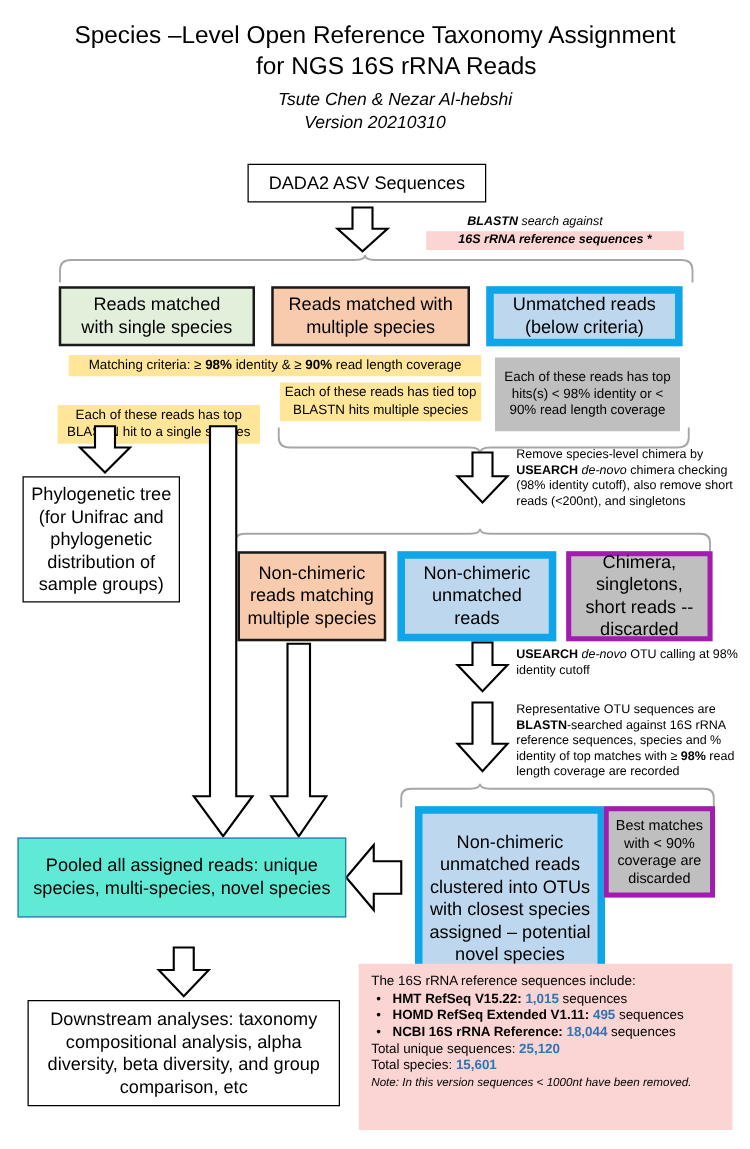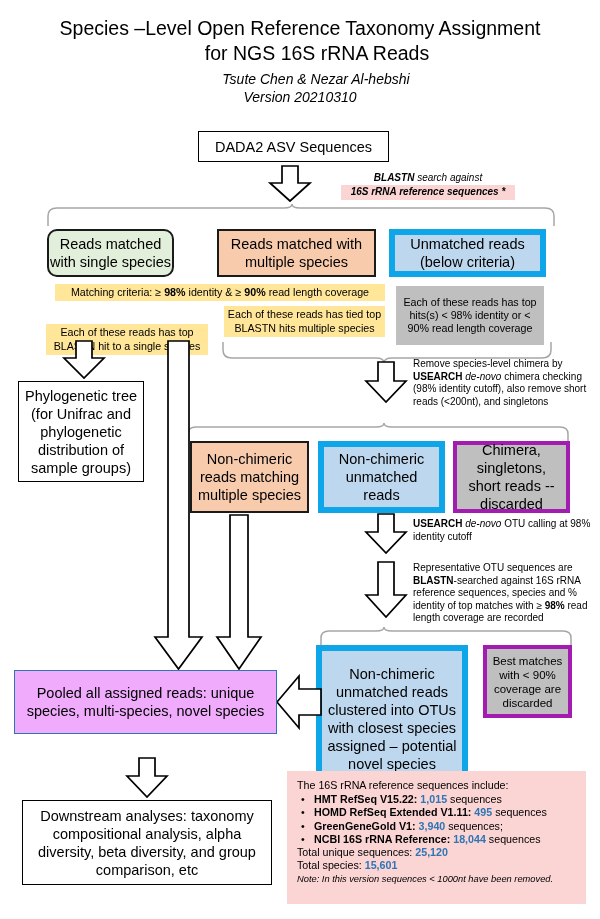--- a/index.html
+++ b/index.html
@@ -4,21 +4,21 @@
 <style>
   html,body{margin:0;padding:0;background:#ffffff;}
   body{width:600px;height:919px;position:relative;overflow:hidden;
        font-family:"Liberation Sans","DejaVu Sans",sans-serif;color:#000;}
   .abs{position:absolute;}
   .ttl{width:600px;text-align:center;font-size:19.5px;line-height:25px;}
   .sub{width:600px;text-align:center;font-style:italic;font-size:14px;line-height:18px;}
   .box{position:absolute;box-sizing:border-box;display:flex;align-items:center;
        justify-content:center;text-align:center;}
   .bx-blk{border:1.6px solid #000;background:#fff;}
-  .bx-blue-line{border:1.6px solid #2E75B6;background:#f0abfc;}
+  .bx-blue-line{border:1.6px solid #2E75B6;background:#5eead4;}
   .green{background:#E2EFDA;border:2px solid #1a1a1a;}
   .peach{background:#F8CBAD;border:2px solid #1a1a1a;}
   .blue{background:#BDD7EE;border:6px solid #0ea5e9;}
   .gray{background:#BFBFBF;border:4px solid #a21caf;}
   .yel{background:#FFE699;}
   .yel-lite{background:#FFE699;}
   .pink{background:#FBD4D4;}
   .t15{font-size:14.5px;line-height:18px;}
   .t12{font-size:11.5px;line-height:14px;}
   .t11{font-size:10.7px;line-height:13.2px;}
@@ -46,29 +46,29 @@
 
 <div class="arw" style="left:265px;top:166px;">
   <svg width="50" height="36" viewBox="0 0 50 36">
     <polygon points="17,0 33,0 33,17 45,17 25,35 5,17 17,17" fill="#fff" stroke="#000" stroke-width="1.7"></polygon>
   </svg>
 </div>
 
 <div class="abs t10" style="left:328px;top:172px;width:200px;text-align:center;font-style:italic;">
   <span class="nb">BLASTN</span><span> search against</span>
 </div>
-<div class="abs t10 pink" style="left:341px;top:185px;width:174px;text-align:center;font-style:italic;font-weight:bold;padding:1px 0;">16S rRNA reference sequences *</div>
+<div class="abs t10 pink" style="left:341px;top:185px;width:174px;text-align:center;font-style:italic;font-weight:bold;padding:1px 16px;">16S rRNA reference sequences *</div>
 
 <div class="brace" style="left:46px;top:204px;">
   <svg width="510" height="23" viewBox="0 0 510 23">
     <path d="M2,22 L2,12 Q2,4 11,4 L238,4 Q246,4 246,0 Q246,4 254,4 L499,4 Q508,4 508,12 L508,22" fill="none" stroke="#A6A6A6" stroke-width="1.5"></path>
   </svg>
 </div>
 
-<div class="box green t15" style="left:47px;top:229px;width:127px;height:48px;border-radius:10px;">
+<div class="box green t15" style="left:47px;top:229px;width:157px;height:48px;">
   <span style="white-space:pre-line;">Reads matched
 with single species</span>
 </div>
 <div class="box peach t15" style="left:217px;top:229px;width:159px;height:48px;">
   <span style="white-space:pre-line;">Reads matched with
 multiple species</span>
 </div>
 <div class="box blue t15" style="left:389px;top:229px;width:157px;height:48px;">
   <span style="white-space:pre-line;">Unmatched reads
 (below criteria)</span>
@@ -147,21 +147,21 @@
 <div class="abs t10 txtleft" style="left:413px;top:562px;width:184px;text-align:left;">
   <span>Representative OTU sequences are </span><span class="nb">BLASTN</span><span>-searched against 16S rRNA reference sequences, species and % identity of top matches with ≥ </span><span class="nb">98%</span><span> read length coverage are recorded</span>
 </div>
 
 <div class="brace" style="left:319px;top:627px;">
   <svg width="254" height="20" viewBox="0 0 254 20">
     <path d="M2,19 L2,11 Q2,4 10,4 L57,4 Q65,4 65,0 Q65,4 73,4 L244,4 Q252,4 252,11 L252,19" fill="none" stroke="#A6A6A6" stroke-width="1.5"></path>
   </svg>
 </div>
 
-<div class="box blue t15" style="left:316px;top:645px;width:152px;height:147px;padding:0 5px;box-sizing:border-box;">Non-chimeric unmatched reads clustered into OTUs with closest species assigned – potential novel species</div>
+<div class="box blue t15" style="left:332px;top:645px;width:152px;height:147px;padding:0 5px;box-sizing:border-box;">Non-chimeric unmatched reads clustered into OTUs with closest species assigned – potential novel species</div>
 <div class="box gray t12" style="left:483px;top:645px;width:89px;height:73px;padding:0 4px;box-sizing:border-box;">Best matches with &lt; 90% coverage are discarded</div>
 
 <div class="arw" style="left:277px;top:673px;">
   <svg width="45" height="58" viewBox="0 0 45 58">
     <polygon points="0,29 22,3 22,16 44,16 44,42 22,42 22,55" fill="#fff" stroke="#000" stroke-width="1.7"></polygon>
   </svg>
 </div>
 
 <div class="box bx-blue-line t15" style="left:14px;top:670px;width:263px;height:64px;padding:0 6px;box-sizing:border-box;">Pooled all assigned reads: unique species, multi-species, novel species</div>
 
@@ -176,23 +176,20 @@
 <div class="abs pink" style="left:287px;top:771px;width:299px;height:133px;padding:8px 10px;box-sizing:border-box;">
   <div class="t11" style="margin-bottom:1px;">The 16S rRNA reference sequences include:</div>
   <ul class="plist t11" style="margin:0;">
     <li>
       <span class="nb">HMT RefSeq V15.22</span><span class="nb">: </span><span class="bluenum">1,015</span><span> sequences</span>
     </li>
     <li>
       <span class="nb">HOMD RefSeq Extended V1.11</span><span class="nb">: </span><span class="bluenum">495</span><span> sequences</span>
     </li>
     <li>
-      <span class="nb">GreenGeneGold V1</span><span class="nb">: </span><span class="bluenum">3,940</span><span> sequences;</span>
-    </li>
-    <li>
       <span class="nb">NCBI 16S rRNA Reference</span><span class="nb">: </span><span class="bluenum">18,044</span><span> sequences</span>
     </li>
   </ul>
   <div class="t11">
     <span>Total unique sequences: </span><span class="bluenum">25,120</span>
   </div>
   <div class="t11">
     <span>Total species: </span><span class="bluenum">15,601</span>
   </div>
   <div class="note" style="margin-top:1px;">Note: In this version sequences &lt; 1000nt have been removed.</div>

